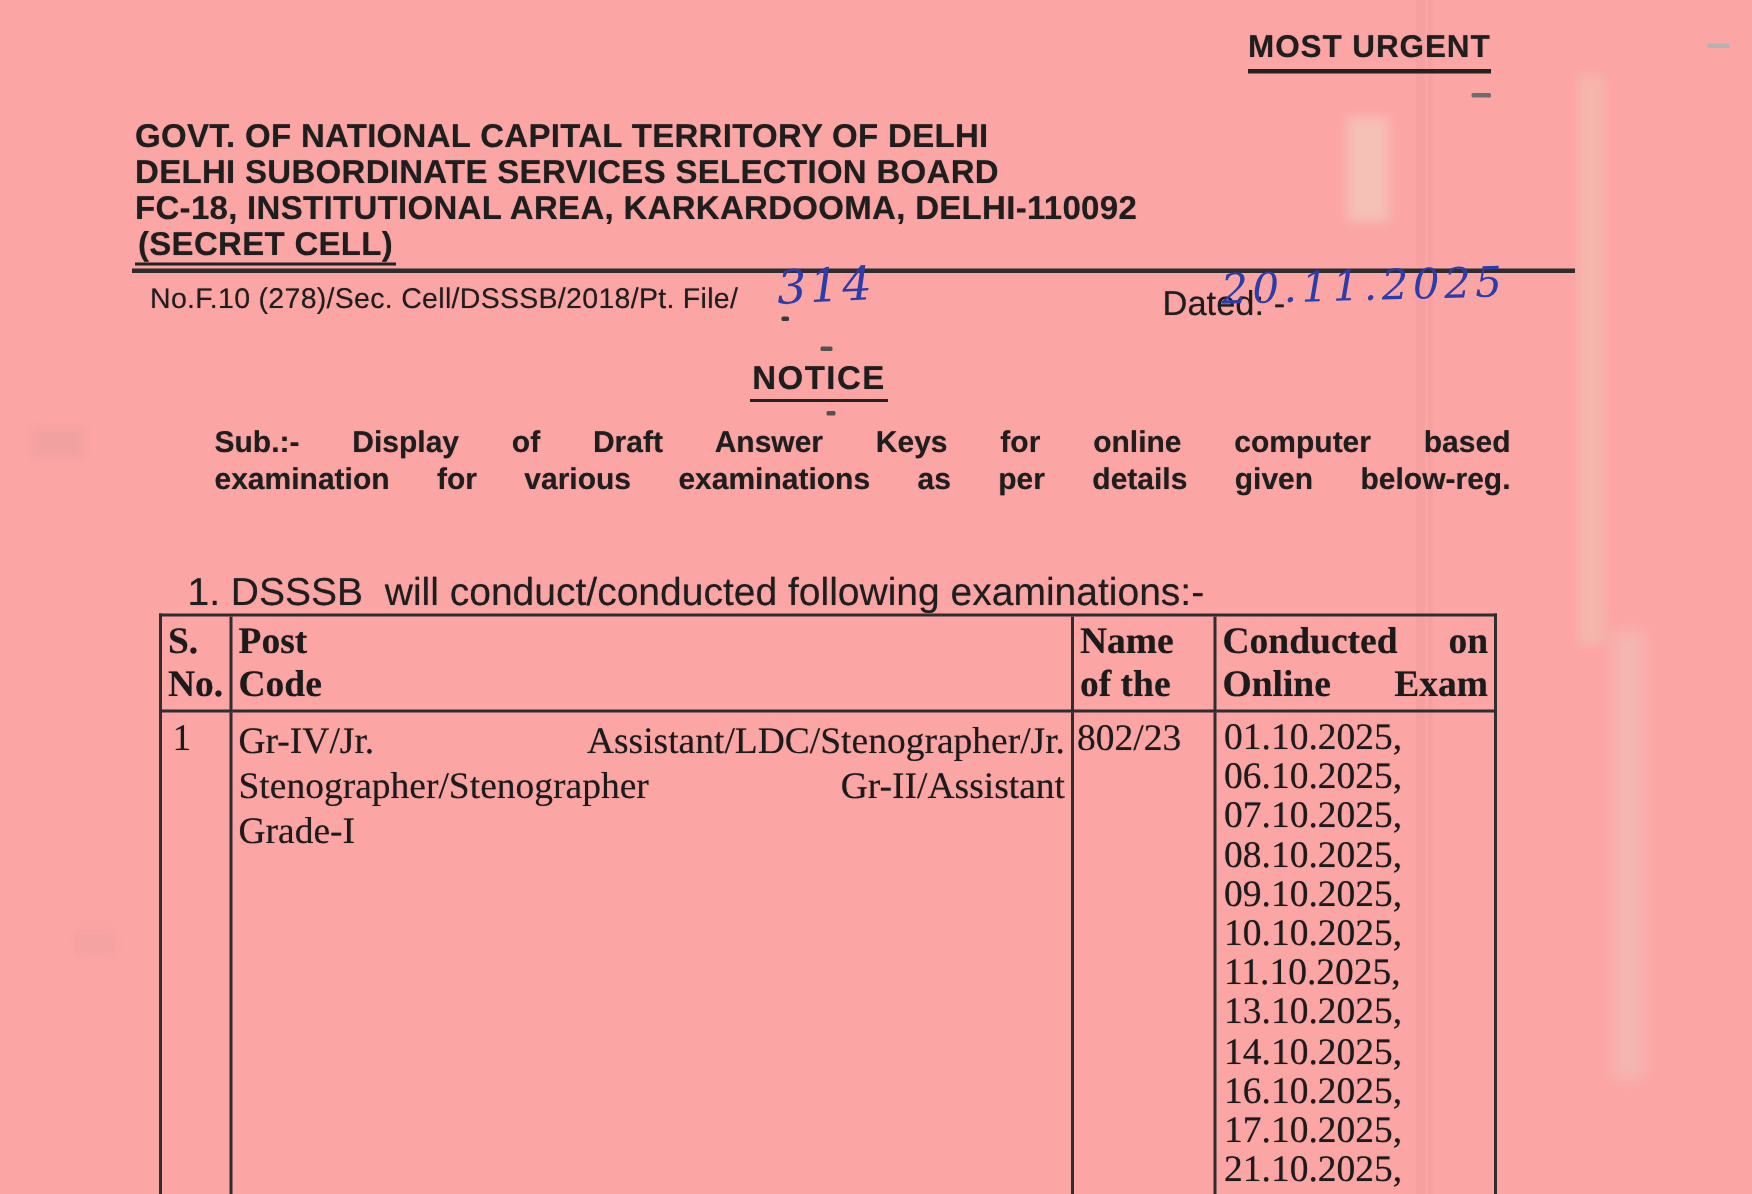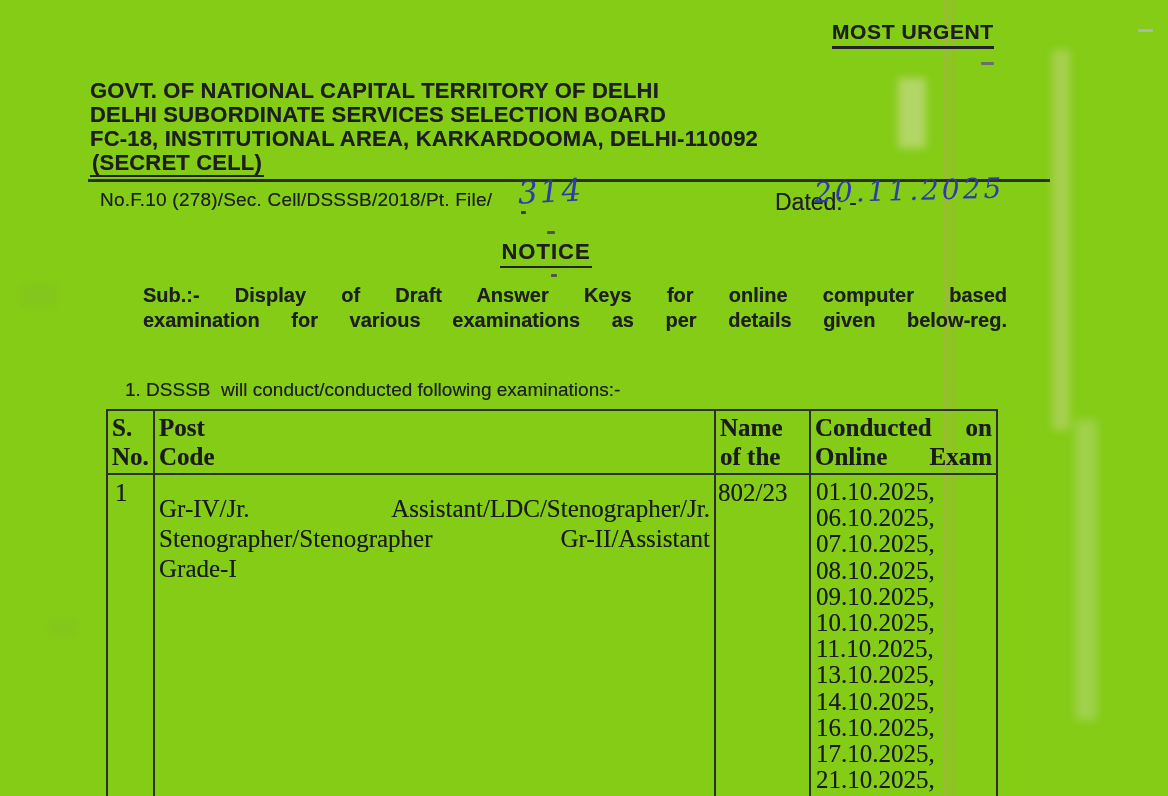--- a/index.html
+++ b/index.html
@@ -1,20 +1,20 @@
 <!DOCTYPE html>
 <html><head>
 <meta charset="utf-8">
 <style>
   * { margin:0; padding:0; box-sizing:border-box; }
   html,body { background:#e8e8e8; }
   .page {
     position:relative;
     width:1168px; height:796px;
-    background:#84cc16;
+    background:#fca5a5;
     overflow:hidden;
     font-family:"Liberation Sans", sans-serif;
     color:#1e1e1e;
     text-shadow:0 0 0.6px rgba(30,30,30,0.55);
   }
   
   .streak { position:absolute; pointer-events:none; }
   .s-pink   { left:944px; top:0; width:6px; height:796px; background:rgba(224,140,140,0.20); }
   .s-pink2  { left:952px; top:0; width:3px; height:796px; background:rgba(224,120,120,0.12); }
   .s-tan1   { left:1052px; top:50px; width:18px; height:380px; background:rgba(232,215,185,0.35); filter:blur(4px); }
@@ -61,38 +61,38 @@
   .notice-inner {
     font-weight:bold; font-size:22px; letter-spacing:1px;
     border-bottom:2.5px solid #222; padding:0 1px 1px; display:inline-block;text-align:right;
   }
   .subject {
     position:absolute; left:143px; top:283px; width:864px;
     font-weight:bold; font-size:20px; line-height:25px;
   }
   .subject div { text-align:justify; text-align-last:justify; }
 
-  .item1 { position:absolute; left:125px; top:379px; font-size:19px; white-space:pre; }
+  .item1 { position:absolute; left:125px; top:379px; font-size:26px; white-space:pre; }
 
   
   .doc-table {
     position:absolute; left:106px; top:409px; width:892px; height:387px;
     display:grid;
     grid-template-columns:47px 561px 95px 1fr;
     grid-template-rows:64px 1fr;
     border:2.5px solid #2e2e2e; border-bottom:none;
     font-family:"Liberation Serif", serif; font-size:25px; color:#1b1b1b;
   }
   .cell { border-right:2px solid #2e2e2e; padding:2px 4px; overflow:hidden; }
   .cell.last { border-right:none; }
   .head { border-bottom:2px solid #2e2e2e; font-weight:bold; }
   .head div { line-height:29px; }
   .head.justify div { text-align:justify; text-align-last:justify; }
   .body-sno  { padding-left:7px; padding-top:4px; }
-  .name-cell { padding-top:19px; }
+  .name-cell { padding-top:5px; }
   .name-cell div { line-height:30px; }
   .name-cell div:not(:last-child) { text-align:justify; text-align-last:justify; }
   .post-cell { padding:4px 1px 0 2px; }
   .dates-cell { padding-top:4px; padding-left:5px; }
   .dates-cell div { line-height:26.2px; }
 </style>
 </head>
 <body>
 
 <div class="page">

